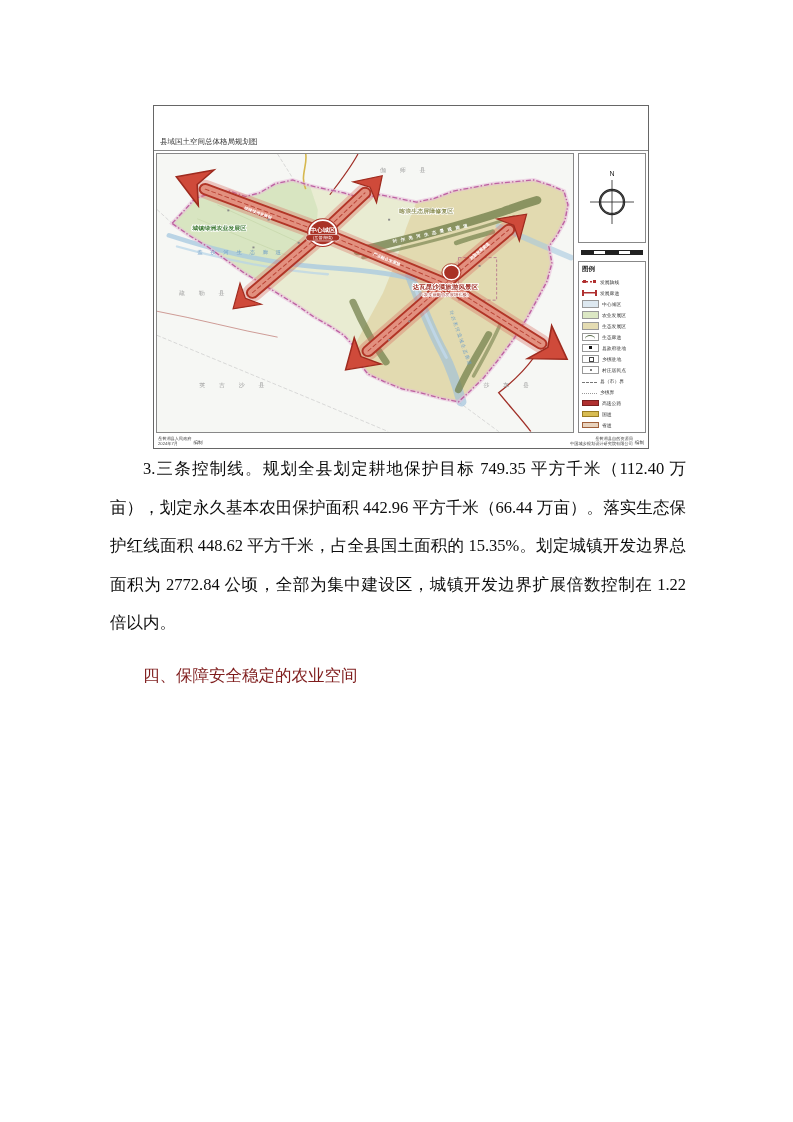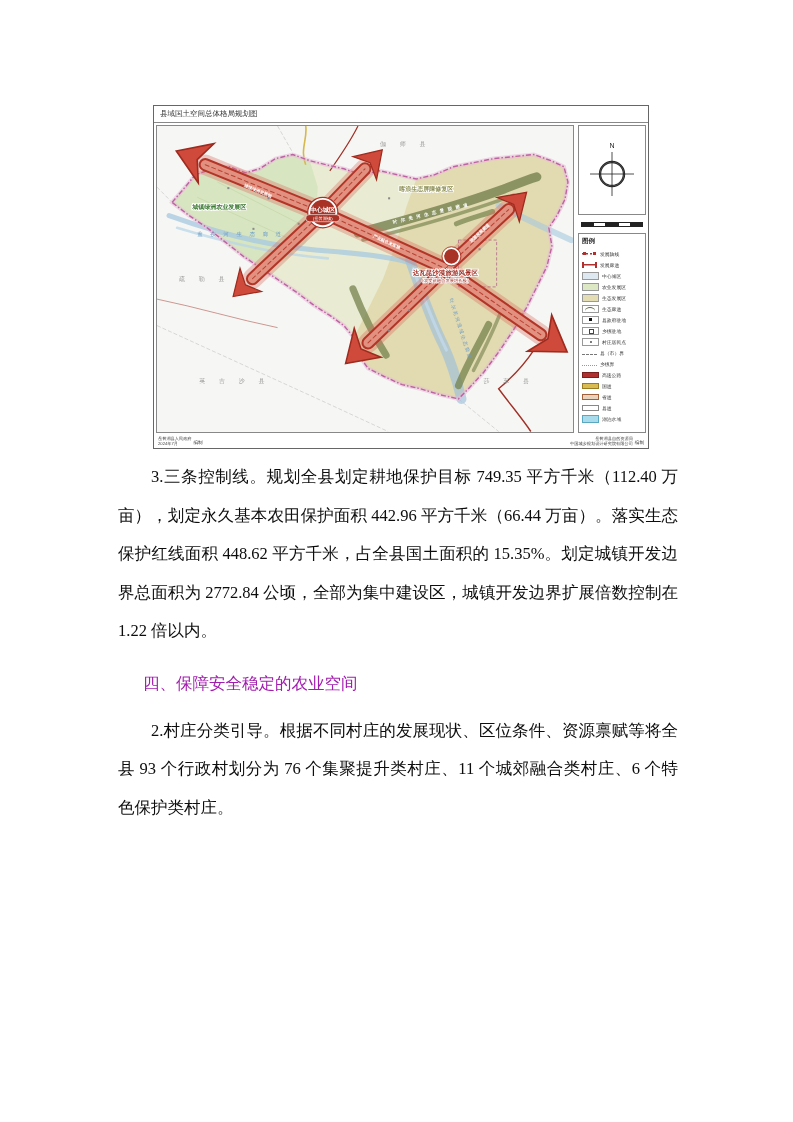--- a/index.html
+++ b/index.html
@@ -6,21 +6,21 @@
   .page{position:relative;width:793px;height:1122px;background:#fff;overflow:hidden;
         font-family:"Liberation Serif","DejaVu Serif",serif;color:#111;}
 
   
   .figure{position:absolute;left:153px;top:105px;width:494px;height:342px;
           border:1px solid #666;background:#fff;display:flex;flex-direction:column;
           font-family:"Liberation Sans","DejaVu Sans",sans-serif;}
   .fig-title-row{display:flex;justify-content:space-between;align-items:flex-end;
                  padding:3px 6px 2px 6px;border-bottom:1px solid #888;background:#fff;}
   .fig-title{font-size:13px;font-weight:bold;letter-spacing:.5px;color:#000;}
-  .fig-subtitle{font-size:7.5px;color:#333;padding-bottom:1px;}
+  .fig-subtitle{font-size:7.5px;color:#333;padding-bottom:1px;margin-top:28px;}
   .fig-body{flex:1;display:flex;gap:4px;padding:2px;min-height:0;}
   .map-frame{flex:1;border:1px solid #888;background:#f7f8f5;position:relative;overflow:hidden;}
   .map-frame svg{display:block;width:100%;height:100%;}
   .side-panel{width:68px;display:flex;flex-direction:column;gap:3px;}
   .compass-box{border:1px solid #888;background:#fff;height:88px;position:relative;
                display:flex;flex-direction:column;align-items:center;justify-content:center;}
   .compass-n{font-size:7px;color:#222;margin-bottom:1px;}
   .scalebar{height:12px;display:flex;align-items:center;padding:0 3px;gap:0;}
   .scalebar .seg{height:3px;flex:1;border:0.5px solid #222;}
   .seg.b{background:#222;} .seg.w{background:#fff;}
@@ -54,24 +54,24 @@
   .sw-water{background:#a8dcec;border-color:#5aa8c0;}
   .fig-credits{display:flex;justify-content:space-between;align-items:flex-end;
                padding:1px 4px 2px 4px;background:#fff;}
   .credit{font-size:4.2px;line-height:1.25;color:#444;}
   .credit-left{display:flex;align-items:flex-end;gap:2px;}
   .credit-suffix{font-size:4.6px;color:#333;}
   .credit-right{text-align:right;display:flex;align-items:flex-end;gap:2px;}
 
   
   .doc{position:absolute;left:110px;top:450px;width:576px;}
-  .doc p{margin:8px;font-size:16.5px;line-height:38.6px;text-align:justify;
+  .doc p{margin:0;font-size:16.5px;line-height:38.6px;text-align:justify;
          text-indent:2em;color:#0d0d0d;}
   .doc h3{margin:14px 0 0 0;font-size:16.5px;line-height:38.6px;font-weight:normal;
-          text-indent:2em;color:#a21caf;}
+          text-indent:2em;color:#7f1d1d;}
 
   
   svg text{font-family:"Liberation Sans","DejaVu Sans",sans-serif;}
 </style>
 </head>
 <body>
 
 <div class="page">
 
   <div class="figure">
@@ -311,16 +311,15 @@
           <div>中国城乡规划设计研究院有限公司</div>
         </div>
         <span class="credit-suffix">编制</span>
       </div>
     </div>
   </div>
 
   <div class="doc">
     <p>3.三条控制线。规划全县划定耕地保护目标 749.35 平方千米（112.40 万亩），划定永久基本农田保护面积 442.96 平方千米（66.44 万亩）。落实生态保护红线面积 448.62 平方千米，占全县国土面积的 15.35%。划定城镇开发边界总面积为 2772.84 公顷，全部为集中建设区，城镇开发边界扩展倍数控制在 1.22 倍以内。</p>
     <h3>四、保障安全稳定的农业空间</h3>
-    <p>2.村庄分类引导。根据不同村庄的发展现状、区位条件、资源禀赋等将全县 93 个行政村划分为 76 个集聚提升类村庄、11 个城郊融合类村庄、6 个特色保护类村庄。</p>
   </div>
 
 </div>
 
 </body></html>

